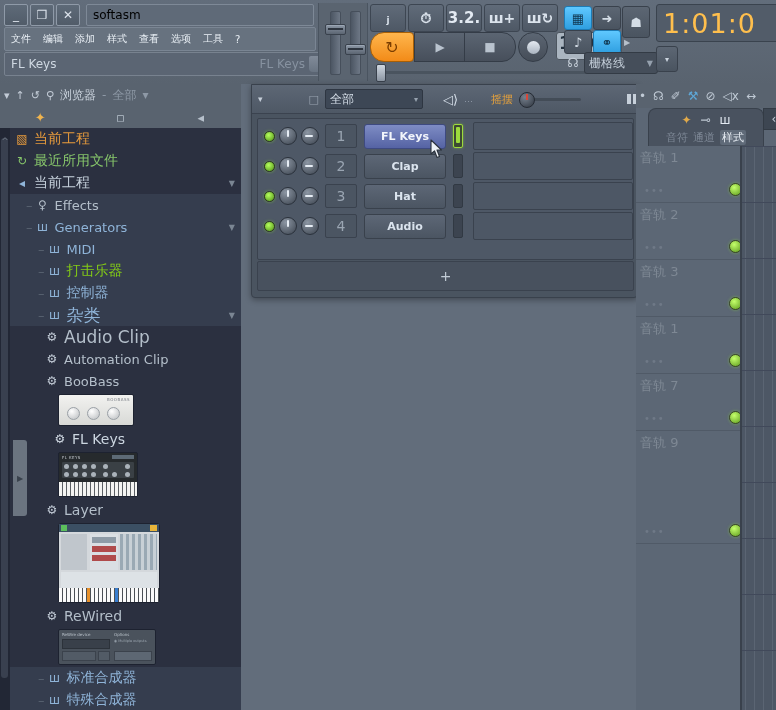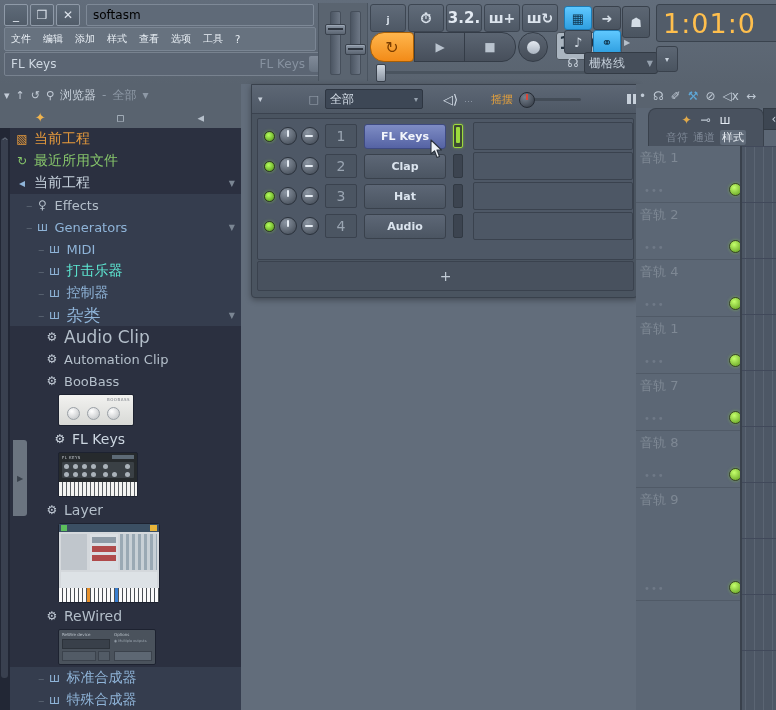--- a/index.html
+++ b/index.html
@@ -346,21 +346,21 @@
 
       <div class="bitem lvl3 sel">
         <span class="dash">–</span>
         <span class="bi-ic" style="color:#8fb4d8;">ш</span>
         <span style="color:#8fb4d8;">MIDI</span>
       </div>
 
       <div class="bitem lvl3 sel">
         <span class="dash">–</span>
         <span class="bi-ic" style="color:#8fb4d8;">ш</span>
-        <span style="color:#5eead4;font-size:14px;">打击乐器</span>
+        <span style="color:#84cc16;font-size:14px;">打击乐器</span>
       </div>
 
       <div class="bitem lvl3 sel">
         <span class="dash">–</span>
         <span class="bi-ic" style="color:#8fb4d8;">ш</span>
         <span style="color:#8fb4d8;font-size:14px;">控制器</span>
       </div>
 
       <div class="bitem lvl3 sel">
         <span class="dash">–</span>
@@ -570,39 +570,33 @@
         <span class="led"></span>
         <span class="arrow"></span>
       </div>
       <div class="trk">
         <span class="nm">音轨 2</span>
         <span class="dots">•••</span>
         <span class="led"></span>
         <span class="arrow"></span>
       </div>
       <div class="trk">
-        <span class="nm">音轨 4</span>
+        <span class="nm">音轨 3</span>
         <span class="dots">•••</span>
         <span class="led"></span>
         <span class="arrow"></span>
       </div>
       <div class="trk">
         <span class="nm">音轨 1</span>
         <span class="dots">•••</span>
         <span class="led"></span>
         <span class="arrow"></span>
       </div>
       <div class="trk">
         <span class="nm">音轨 7</span>
-        <span class="dots">•••</span>
-        <span class="led"></span>
-        <span class="arrow"></span>
-      </div>
-      <div class="trk">
-        <span class="nm">音轨 8</span>
         <span class="dots">•••</span>
         <span class="led"></span>
         <span class="arrow"></span>
       </div>
       <div class="trk" style="height:112px;">
         <span class="nm">音轨 9</span>
         <span class="dots">•••</span>
         <span class="led"></span>
         <span class="arrow"></span>
       </div>

